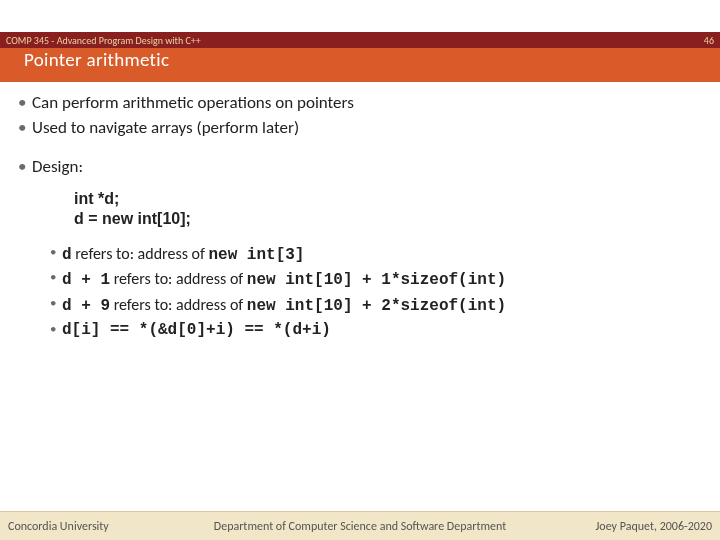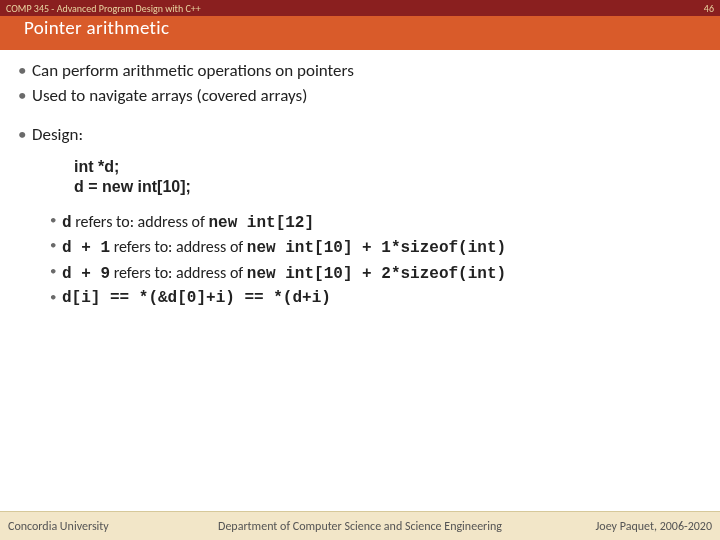--- a/index.html
+++ b/index.html
@@ -14,20 +14,21 @@
   .top-bar {
     width: 100%;
     height: 16px;
     background: #8a1f1f;
     color: #e8d4a0;
     font-size: 10px;
     display: flex;
     justify-content: space-between;
     align-items: center;
     padding: 0 6px;
+    margin-top: 32px;
   }
   .title-bar {
     width: 100%;
     height: 34px;
     background: #d95b2a;
     color: #fff;
     font-size: 19px;
     font-weight: 300;
     display: flex;
     align-items: flex-start;
@@ -108,51 +109,51 @@
 </div>
 
 <div class="content">
 
   <div class="bul">
     <span class="dot">•</span>
     <span class="txt">Can perform arithmetic operations on pointers</span>
   </div>
   <div class="bul">
     <span class="dot">•</span>
-    <span class="txt">Used to navigate arrays (covered arrays)</span>
+    <span class="txt">Used to navigate arrays (perform later)</span>
   </div>
 
   <div class="gap"></div>
 
   <div class="bul">
     <span class="dot">•</span>
     <span class="txt">Design:</span>
   </div>
 
   <div class="code-block">int *d;
 d = new int[10];</div>
 
   <div class="sub-bullets">
     <div class="bul">
       <span class="dot">•</span>
-      <span class="txt"><span class="mono">d</span><span> refers to: address of </span><span class="mono">new int[12]</span></span>
+      <span class="txt"><span class="mono">d</span><span> refers to: address of </span><span class="mono">new int[3]</span></span>
     </div>
     <div class="bul">
       <span class="dot">•</span>
       <span class="txt"><span class="mono">d + 1</span><span> refers to: address of </span><span class="mono">new int[10] + 1*sizeof(int)</span></span>
     </div>
     <div class="bul">
       <span class="dot">•</span>
       <span class="txt"><span class="mono">d + 9</span><span> refers to: address of </span><span class="mono">new int[10] + 2*sizeof(int)</span></span>
     </div>
     <div class="bul">
       <span class="dot">•</span>
       <span class="txt mono">d[i] == *(&amp;d[0]+i) == *(d+i)</span>
     </div>
   </div>
 
 </div>
 
 <div class="footer">
   <span>Concordia University</span>
-  <span class="mid">Department of Computer Science and Science Engineering</span>
+  <span class="mid">Department of Computer Science and Software Department</span>
   <span>Joey Paquet, 2006-2020</span>
 </div>
 
 </body></html>

